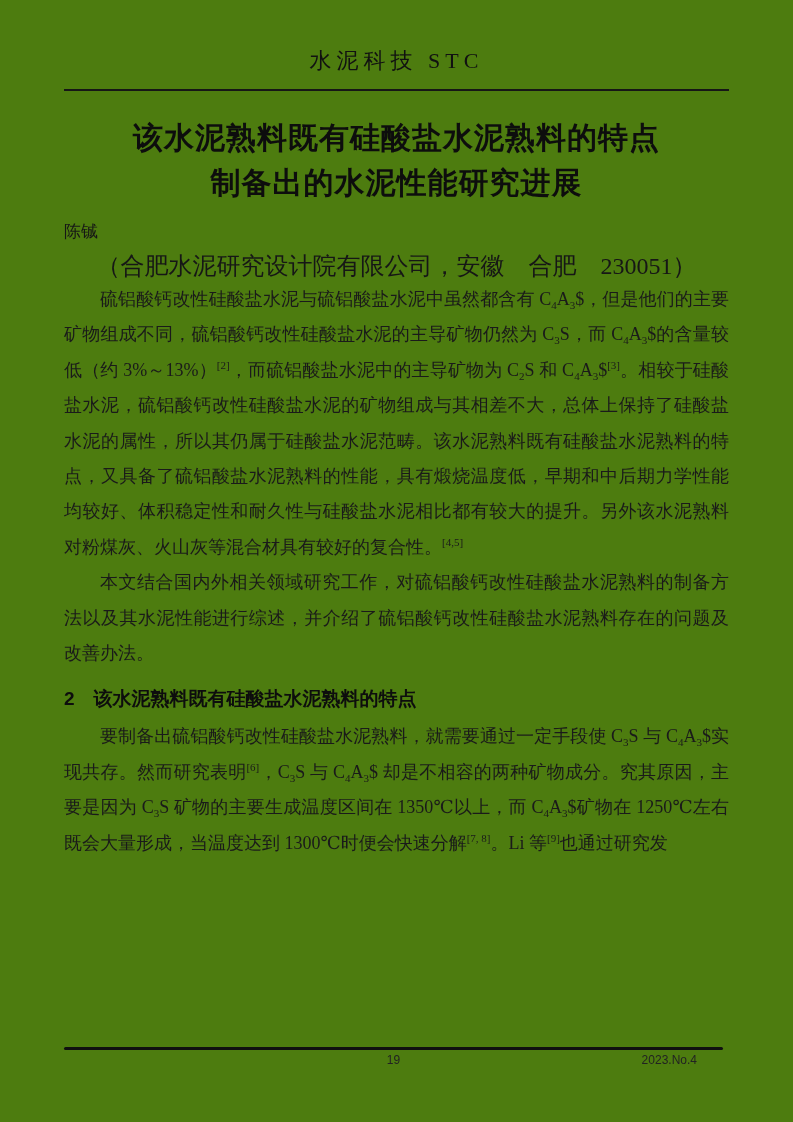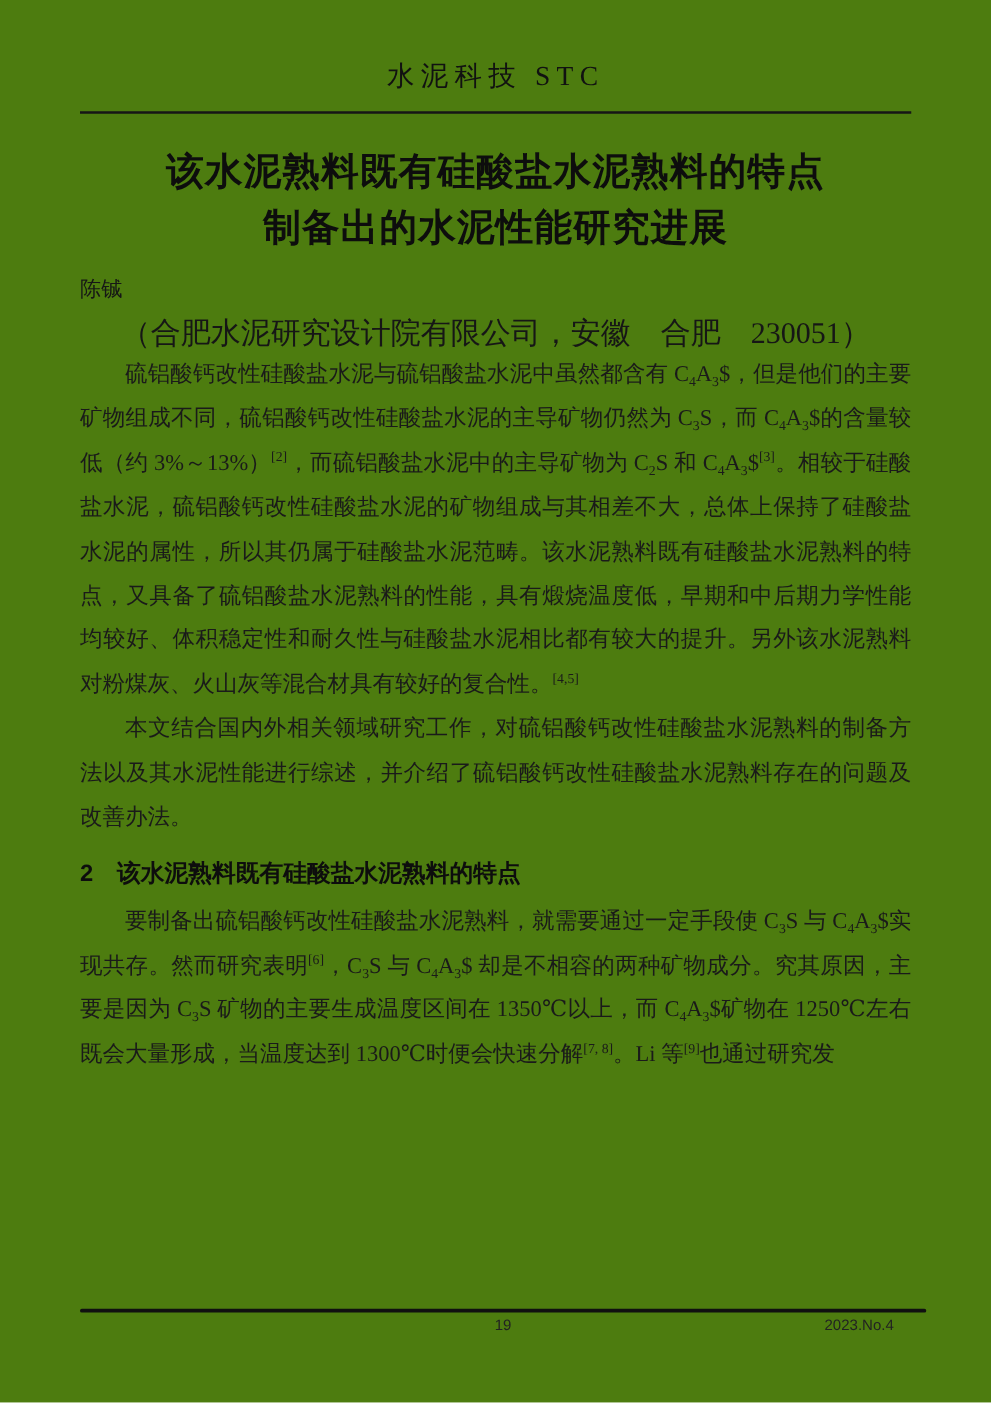--- a/index.html
+++ b/index.html
@@ -65,21 +65,21 @@
     color: #1a1a1a;
   }
   .body-para sub, .body-para sup {
     font-size: 11px;
     line-height: 0;
   }
   .body-para sub { vertical-align: -4px; }
   .body-para sup { vertical-align: 7px; }
   .footer {
     position: absolute;
-    left: 64px; right: 52px;
+    left: 64px; right: 70px;
     top: 1047px;
     text-align: right;
   }
   .footer-rule {
     height: 3px;
     background: #101010;
     border-radius: 2px;
   }
   .footer-row {
     position: relative;

